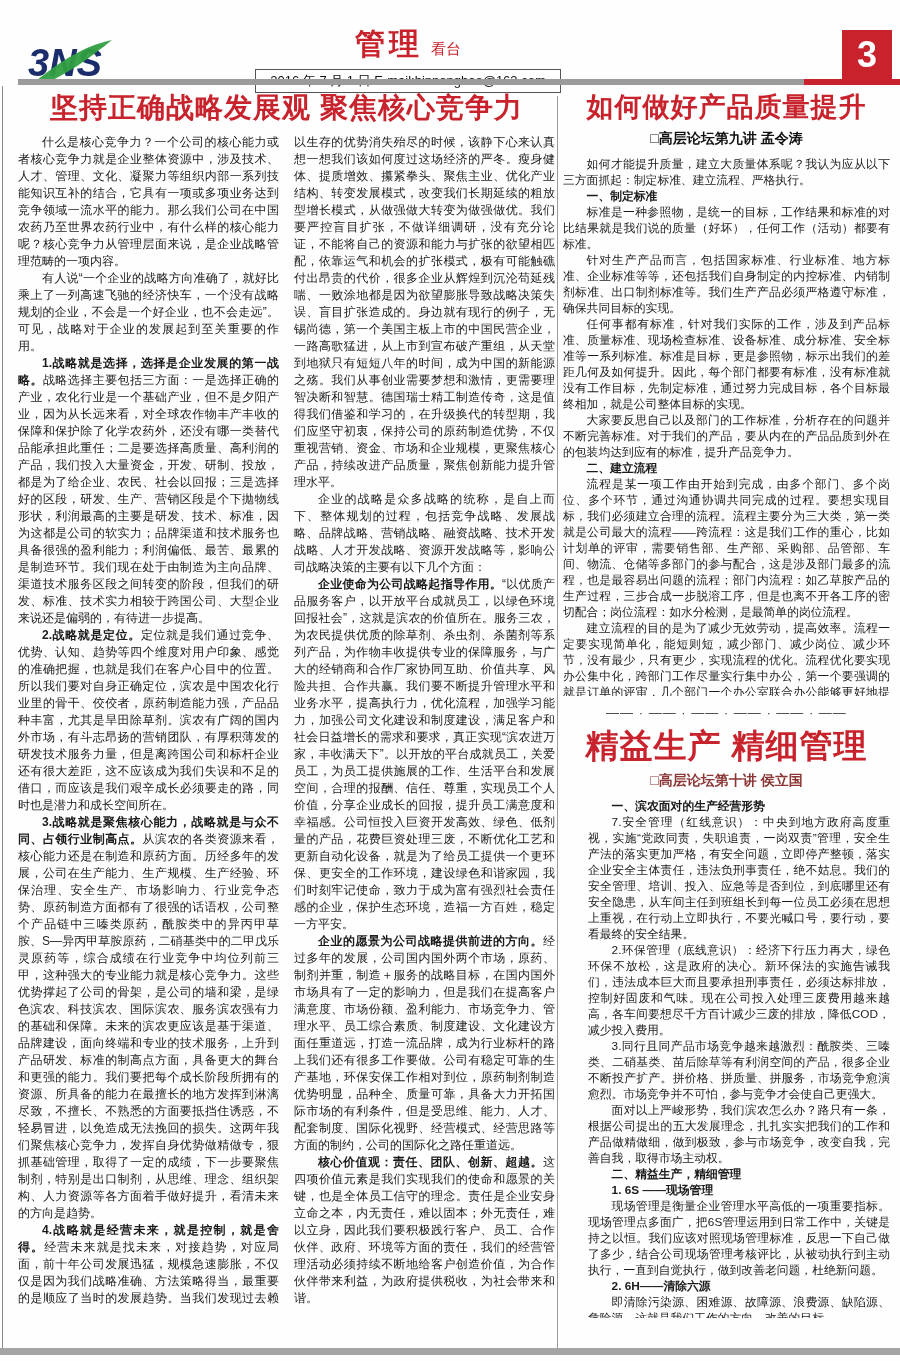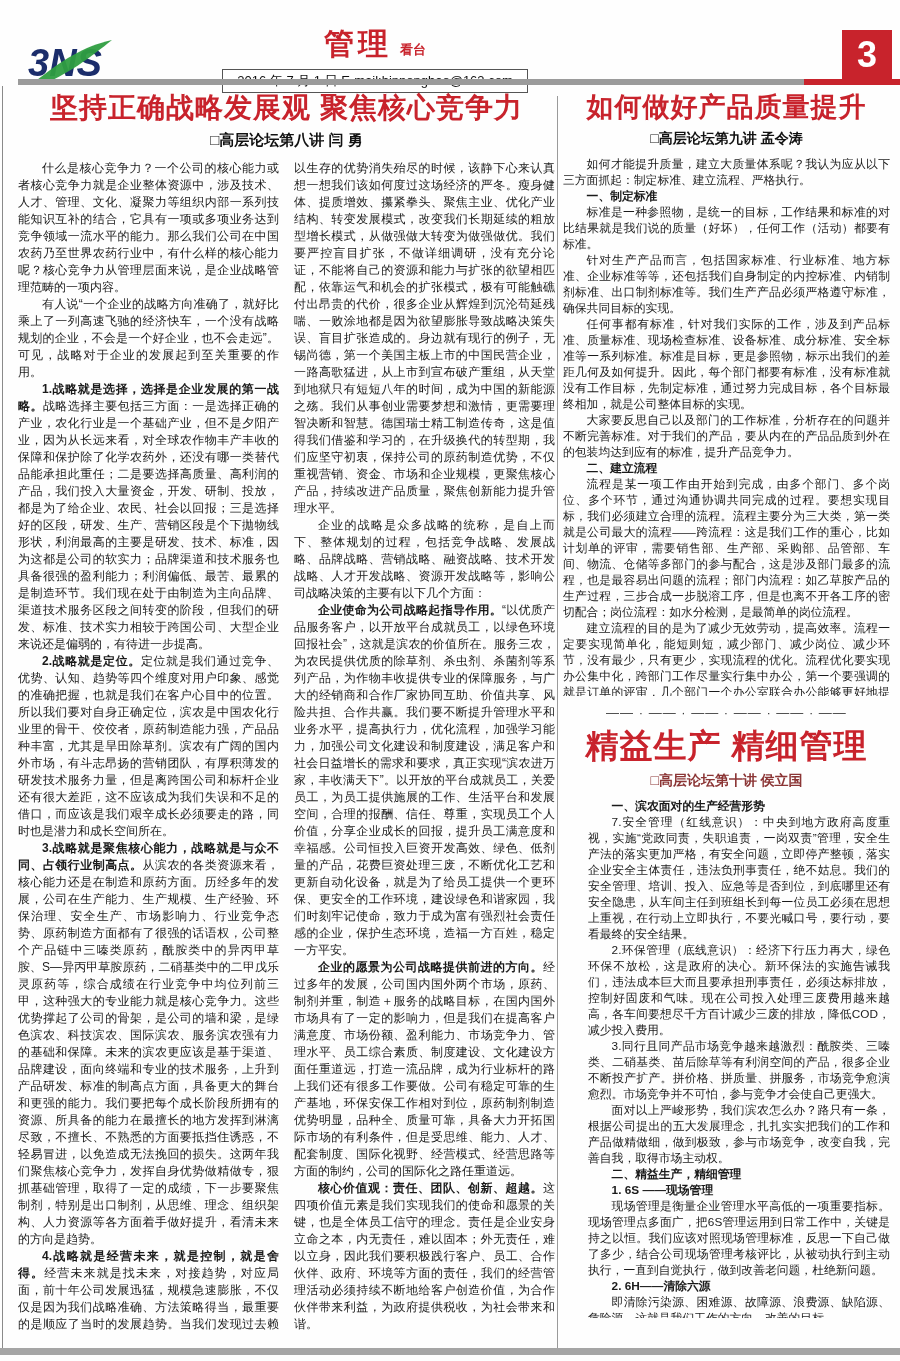--- a/index.html
+++ b/index.html
@@ -3,24 +3,24 @@
 <meta charset="utf-8">
 <style>
   html,body{margin:0;padding:0;}
   body{
     width:900px;height:1361px;position:relative;background:#fefefe;
     font-family:"Liberation Sans","DejaVu Sans",sans-serif;color:#1a1a1a;
     overflow:hidden;
   }
   
   .logo-wrap{position:absolute;left:26px;top:40px;}
-  .masthead{position:absolute;left:0;top:24px;width:750px;text-align:center;}
+  .masthead{position:absolute;left:0;top:24px;width:750px;text-align:center;padding-left:33px;}
   .mast-line{display:inline-flex;align-items:baseline;gap:8px;}
   .mast-title{color:#c8232c;font-size:30px;font-weight:bold;letter-spacing:4px;}
-  .mast-sub{color:#c8232c;font-size:13px;font-weight:bold;}
+  .mast-sub{color:#c8232c;font-size:15px;font-weight:normal;}
   .date-box{
     display:inline-block;margin-top:4px;border:1px solid #555;background:#fff;
     font-size:13px;padding:2px 14px;color:#111;
   }
   .bar-gray{position:absolute;left:18px;top:79px;width:786px;height:6px;background:#9b9b9b;}
   .bar-red{position:absolute;left:804px;top:79px;width:96px;height:6px;background:#c8232c;}
   .page-box{
     position:absolute;right:8px;top:30px;width:50px;height:50px;background:#c8232c;
     color:#fff;font-size:36px;font-weight:bold;display:flex;align-items:center;justify-content:center;
   }
@@ -49,21 +49,21 @@
   .right-art .byline{font-size:14px;margin-top:7px;}
   .right-art .body{margin-top:8px;font-size:11.8px;line-height:16px;overflow:hidden;}
   .body2{height:540px;}
   .body3{height:520px;margin-left:25px;}
 
   .art-sep{
     margin:9px 0 7px 0;text-align:center;color:#3a3a3a;font-size:13px;
     white-space:nowrap;overflow:hidden;letter-spacing:1px;
   }
   .art3-title{font-size:33px !important;letter-spacing:3px;}
-  .art3-byline{color:#8b3535;font-family:Liberation Serif, serif;}
+  .art3-byline{color:#8b3535;}
 </style>
 </head>
 <body>
 
 <div class="logo-wrap">
   <svg width="118" height="46" viewBox="0 0 118 46">
     <text x="2" y="36" font-size="38" font-weight="bold" font-style="italic" fill="#1b2d6b" font-family="Liberation Sans, sans-serif">3NS</text>
     <path d="M6,44 C36,20 58,6 86,0 C66,16 40,36 14,45 Z" fill="#2f9e41" opacity="0.95"></path>
   </svg>
 </div>
@@ -80,21 +80,20 @@
 
 <div class="bar-gray"></div>
 <div class="bar-red"></div>
 <div class="page-box">3</div>
 <div class="frame-left"></div>
 <div class="col-divider"></div>
 <div class="bar-bottom"></div>
 
 <div class="left-article">
   <div class="art-title">坚持正确战略发展观  聚焦核心竞争力</div>
-  <div class="byline">□高层论坛第八讲  闫  勇</div>
   <div class="body">
       <p>什么是核心竞争力？一个公司的核心能力或者核心竞争力就是企业整体资源中，涉及技术、人才、管理、文化、凝聚力等组织内部一系列技能知识互补的结合，它具有一项或多项业务达到竞争领域一流水平的能力。那么我们公司在中国农药乃至世界农药行业中，有什么样的核心能力呢？核心竞争力从管理层面来说，是企业战略管理范畴的一项内容。</p>
       <p>有人说“一个企业的战略方向准确了，就好比乘上了一列高速飞驰的经济快车，一个没有战略规划的企业，不会是一个好企业，也不会走远”。可见，战略对于企业的发展起到至关重要的作用。</p>
       <p><b>1.战略就是选择，选择是企业发展的第一战略。</b>战略选择主要包括三方面：一是选择正确的产业，农化行业是一个基础产业，但不是夕阳产业，因为从长远来看，对全球农作物丰产丰收的保障和保护除了化学农药外，还没有哪一类替代品能承担此重任；二是要选择高质量、高利润的产品，我们投入大量资金，开发、研制、投放，都是为了给企业、农民、社会以回报；三是选择好的区段，研发、生产、营销区段是个下拋物线形状，利润最高的主要是研发、技术、标准，因为这都是公司的软实力；品牌渠道和技术服务也具备很强的盈利能力；利润偏低、最苦、最累的是制造环节。我们现在处于由制造为主向品牌、渠道技术服务区段之间转变的阶段，但我们的研发、标准、技术实力相较于跨国公司、大型企业来说还是偏弱的，有待进一步提高。</p>
       <p><b>2.战略就是定位。</b>定位就是我们通过竞争、优势、认知、趋势等四个维度对用户印象、感觉的准确把握，也就是我们在客户心目中的位置。所以我们要对自身正确定位，滨农是中国农化行业里的骨干、佼佼者，原药制造能力强，产品品种丰富，尤其是旱田除草剂。滨农有广阔的国内外市场，有斗志昂扬的营销团队，有厚积薄发的研发技术服务力量，但是离跨国公司和标杆企业还有很大差距，这不应该成为我们失误和不足的借口，而应该是我们艰辛成长必须要走的路，同时也是潜力和成长空间所在。</p>
       <p><b>3.战略就是聚焦核心能力，战略就是与众不同、占领行业制高点。</b>从滨农的各类资源来看，核心能力还是在制造和原药方面。历经多年的发展，公司在生产能力、生产规模、生产经验、环保治理、安全生产、市场影响力、行业竞争态势、原药制造方面都有了很强的话语权，公司整个产品链中三嗪类原药，酰胺类中的异丙甲草胺、S—异丙甲草胺原药，二硝基类中的二甲戊乐灵原药等，综合成绩在行业竞争中均位列前三甲，这种强大的专业能力就是核心竞争力。这些优势撑起了公司的骨架，是公司的墙和梁，是绿色滨农、科技滨农、国际滨农、服务滨农强有力的基础和保障。未来的滨农更应该是基于渠道、品牌建设，面向终端和专业的技术服务，上升到产品研发、标准的制高点方面，具备更大的舞台和更强的能力。我们要把每个成长阶段所拥有的资源、所具备的能力在最擅长的地方发挥到淋漓尽致，不擅长、不熟悉的方面要抵挡住诱惑，不轻易冒进，以免造成无法挽回的损失。这两年我们聚焦核心竞争力，发挥自身优势做精做专，狠抓基础管理，取得了一定的成绩，下一步要聚焦制剂，特别是出口制剂，从思维、理念、组织架构、人力资源等各方面着手做好提升，看清未来的方向是趋势。</p>
       <p><b>4.战略就是经营未来，就是控制，就是舍得。</b>经营未来就是找未来，对接趋势，对应局面，前十年公司发展迅猛，规模急速膨胀，不仅仅是因为我们战略准确、方法策略得当，最重要的是顺应了当时的发展趋势。当我们发现过去赖以生存的优势消失殆尽的时候，该静下心来认真想一想我们该如何度过这场经济的严冬。瘦身健体、提质增效、攥紧拳头、聚焦主业、优化产业结构、转变发展模式，改变我们长期延续的粗放型增长模式，从做强做大转变为做强做优。我们要严控盲目扩张，不做详细调研，没有充分论证，不能将自己的资源和能力与扩张的欲望相匹配，依靠运气和机会的扩张模式，极有可能触礁付出昂贵的代价，很多企业从辉煌到沉沦苟延残喘、一败涂地都是因为欲望膨胀导致战略决策失误、盲目扩张造成的。身边就有现行的例子，无锡尚德，第一个美国主板上市的中国民营企业，一路高歌猛进，从上市到宣布破产重组，从天堂到地狱只有短短八年的时间，成为中国的新能源之殇。我们从事创业需要梦想和激情，更需要理智决断和智慧。德国瑞士精工制造传奇，这是值得我们借鉴和学习的，在升级换代的转型期，我们应坚守初衷，保持公司的原药制造优势，不仅重视营销、资金、市场和企业规模，更聚焦核心产品，持续改进产品质量，聚焦创新能力提升管理水平。</p>
       <p>企业的战略是众多战略的统称，是自上而下、整体规划的过程，包括竞争战略、发展战略、品牌战略、营销战略、融资战略、技术开发战略、人才开发战略、资源开发战略等，影响公司战略决策的主要有以下几个方面：</p>
       <p><b>企业使命为公司战略起指导作用。</b>“以优质产品服务客户，以开放平台成就员工，以绿色环境回报社会”，这就是滨农的价值所在。服务三农，为农民提供优质的除草剂、杀虫剂、杀菌剂等系列产品，为作物丰收提供专业的保障服务，与广大的经销商和合作厂家协同互助、价值共享、风险共担、合作共赢。我们要不断提升管理水平和业务水平，提高执行力，优化流程，加强学习能力，加强公司文化建设和制度建设，满足客户和社会日益增长的需求和要求，真正实现“滨农进万家，丰收满天下”。以开放的平台成就员工，关爱员工，为员工提供施展的工作、生活平台和发展空间，合理的报酬、信任、尊重，实现员工个人价值，分享企业成长的回报，提升员工满意度和幸福感。公司恒投入巨资开发高效、绿色、低剂量的产品，花费巨资处理三废，不断优化工艺和更新自动化设备，就是为了给员工提供一个更环保、更安全的工作环境，建设绿色和谐家园，我们时刻牢记使命，致力于成为富有强烈社会责任感的企业，保护生态环境，造福一方百姓，稳定一方平安。</p>
       <p><b>企业的愿景为公司战略提供前进的方向。</b>经过多年的发展，公司国内国外两个市场，原药、制剂并重，制造＋服务的战略目标，在国内国外市场具有了一定的影响力，但是我们在提高客户满意度、市场份额、盈利能力、市场竞争力、管理水平、员工综合素质、制度建设、文化建设方面任重道远，打造一流品牌，成为行业标杆的路上我们还有很多工作要做。公司有稳定可靠的生产基地，环保安保工作相对到位，原药制剂制造优势明显，品种全、质量可靠，具备大力开拓国际市场的有利条件，但是受思维、能力、人才、配套制度、国际化视野、经营模式、经营思路等方面的制约，公司的国际化之路任重道远。</p>

